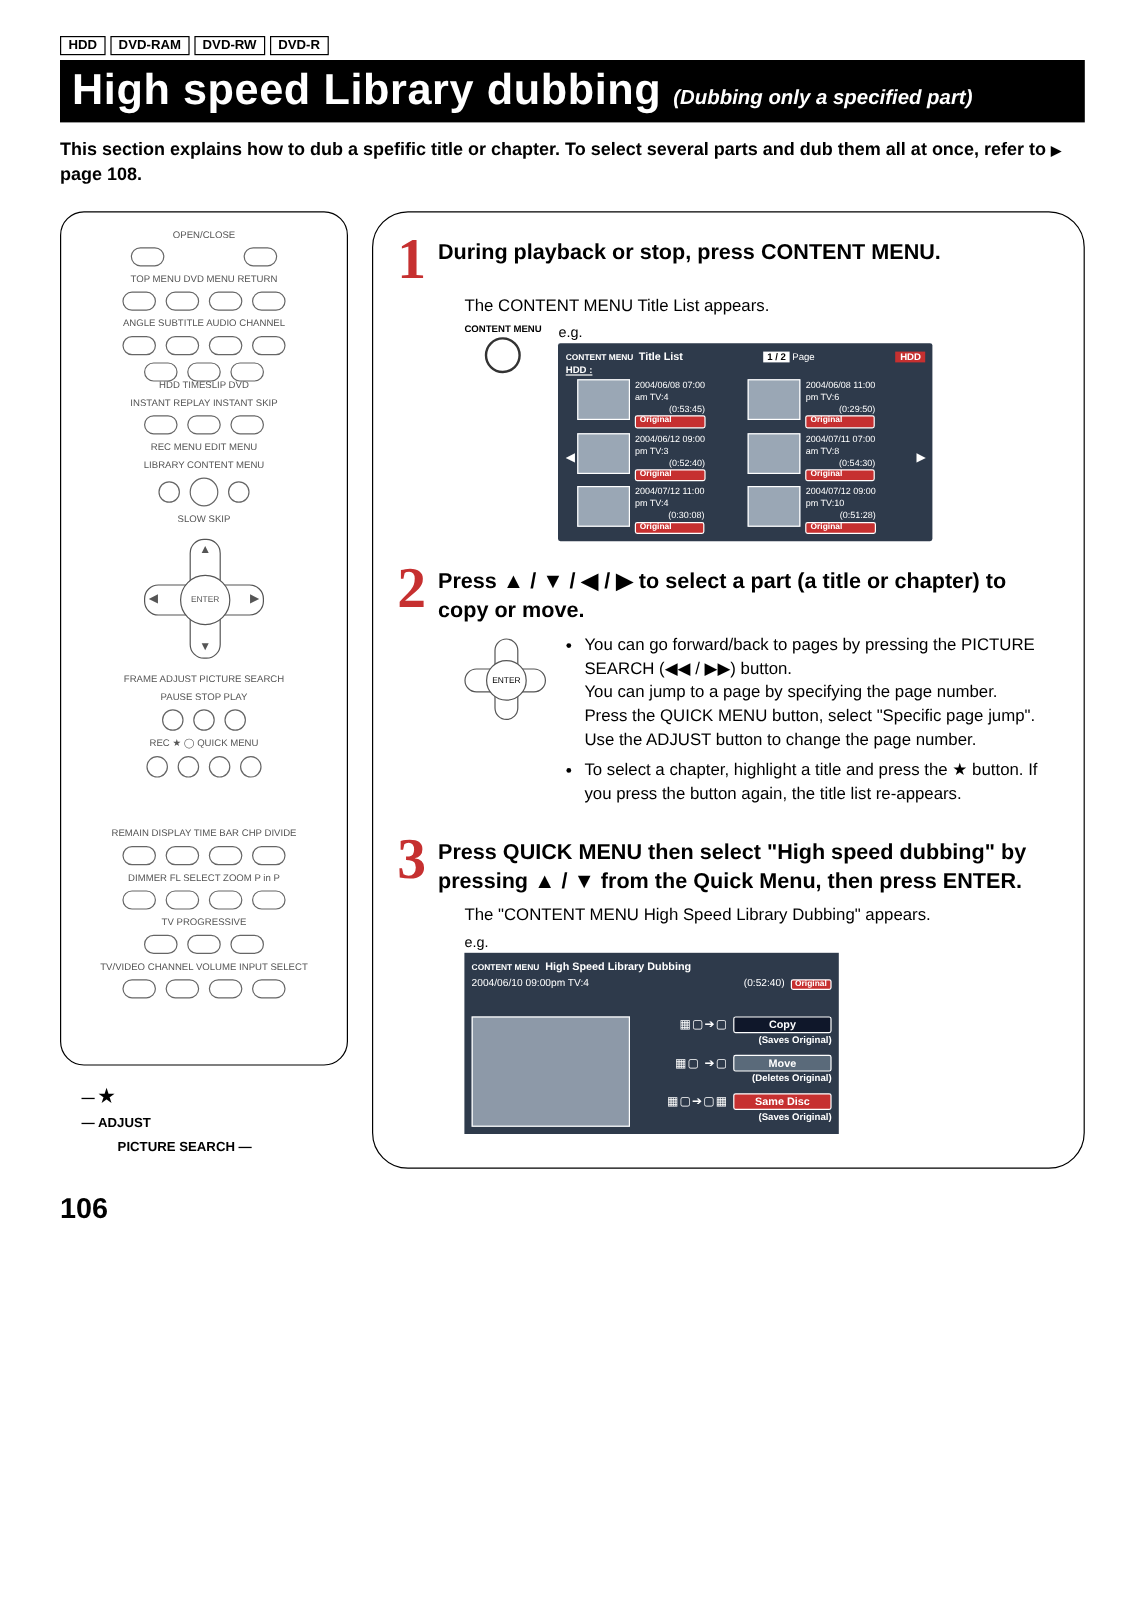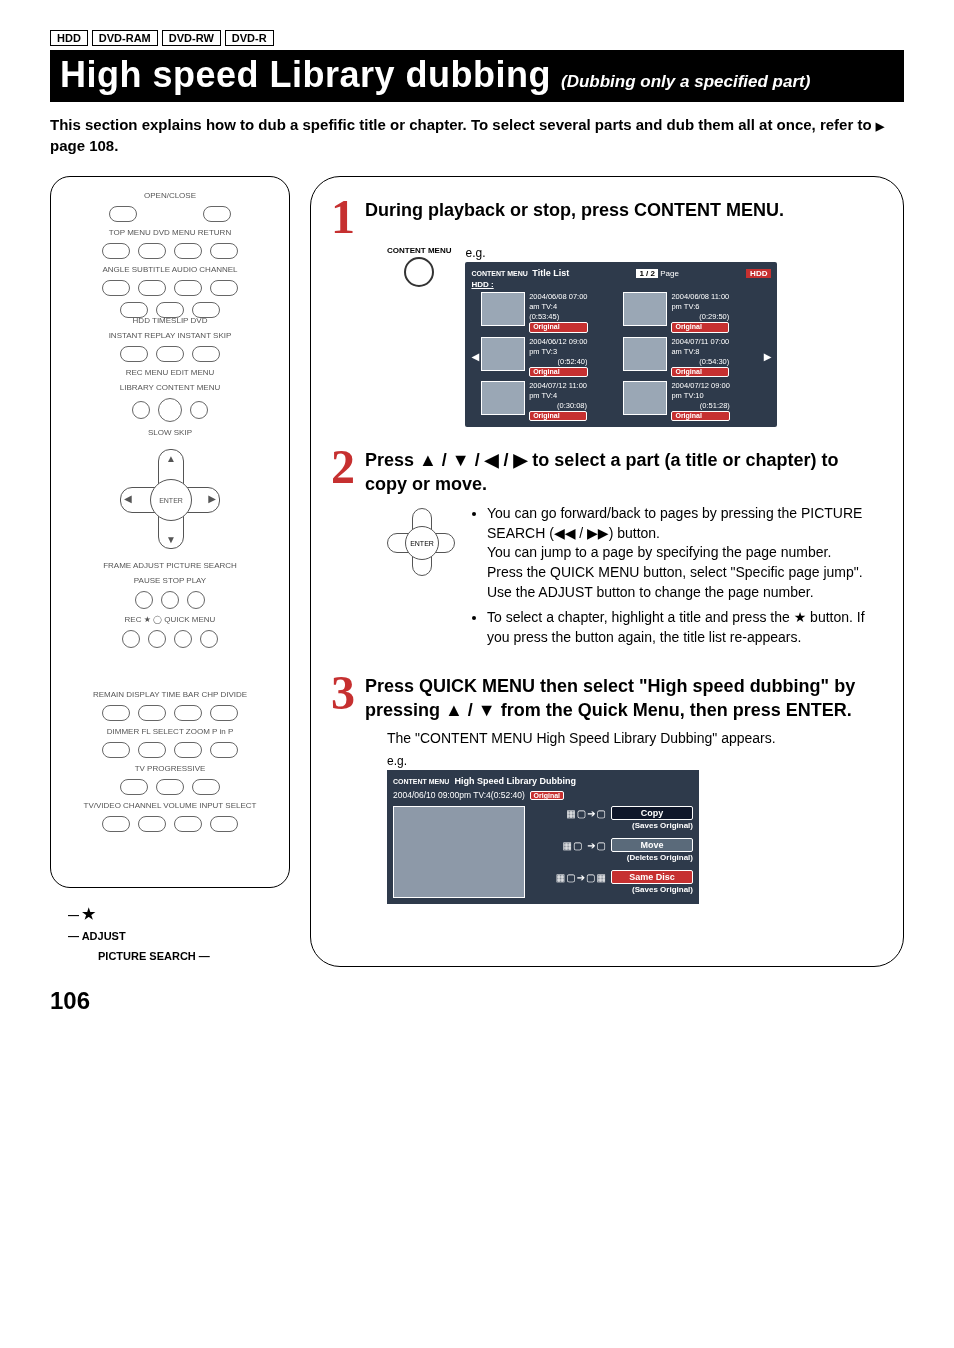--- a/index.html
+++ b/index.html
@@ -158,21 +158,21 @@
     display:inline-block; background:#C63030; color:#fff; border:1px solid #fff;
     padding:0 3px; font-size:7px; font-weight:bold; border-radius:2px;
   }
   .osd-left-arrow, .osd-right-arrow { font-size: 10px; }
 
   
   .osd2 {
     background:#2E3A4B; color:#fff; font-size:9px; width:300px; padding:6px;
   }
   .osd2-head { font-weight:bold; margin-bottom:4px; font-size:9px; }
-  .osd2-sub { display:flex; margin-bottom:6px; font-size:8.5px; }
+  .osd2-sub { display:flex; justify-content:space-between; margin-bottom:22px; font-size:8.5px;gap:35px; }
   .osd2-body { display:flex; gap:10px; }
   .osd2-thumb { width:130px; height:90px; background:#8d99a8; border:1px solid #fff; flex-shrink:0; }
   .osd2-actions { display:flex; flex-direction:column; gap:8px; flex:1; }
   .action-row { display:flex; flex-direction:column; align-items:flex-end; gap:1px; }
   .action-icons { font-size:10px; letter-spacing:1px; }
   .action-btn {
     display:inline-block; padding:1px 10px; font-weight:bold; font-size:9px;
     color:#fff; border:1px solid #fff; border-radius:2px; min-width:60px; text-align:center;
   }
   .action-btn.copy { background:#0f172a; }
@@ -308,20 +308,21 @@
   </div>
 
   <div class="steps-col">
 
     <div class="step">
       <div class="step-head">
         <div class="step-num">1</div>
         <div class="step-title">During playback or stop, press CONTENT MENU.</div>
       </div>
       <div class="step-body">
+        <div>The CONTENT MENU Title List appears.</div>
         <div class="step-sub-row">
           <div class="btn-graphic">
             <span>CONTENT MENU</span>
             <span class="circ"></span>
           </div>
           <div style="flex:1">
             <div class="eg">e.g.</div>
 
             <div class="osd">
               <div class="osd-head">
@@ -331,21 +332,21 @@
               </div>
               <div class="hdd-line">HDD :</div>
               <div style="display:flex; align-items:center; gap:2px;">
                 <span class="osd-left-arrow">◀</span>
                 <div class="osd-grid" style="flex:1" id="osd-grid">
                     <div class="osd-item">
                       <div class="osd-thumb"></div>
                       <div class="osd-meta">
                         <span>2004/06/08 07:00</span>
                         <span>am  TV:4</span>
-                        <span style="text-align:left">(0:53:45)</span>
+                        <span style="text-align:right">(0:53:45)</span>
                         <span class="badge-orig">Original</span>
                       </div>
                     </div>
                     <div class="osd-item">
                       <div class="osd-thumb"></div>
                       <div class="osd-meta">
                         <span>2004/06/08 11:00</span>
                         <span>pm  TV:6</span>
                         <span style="text-align:right">(0:29:50)</span>
                         <span class="badge-orig">Original</span>

